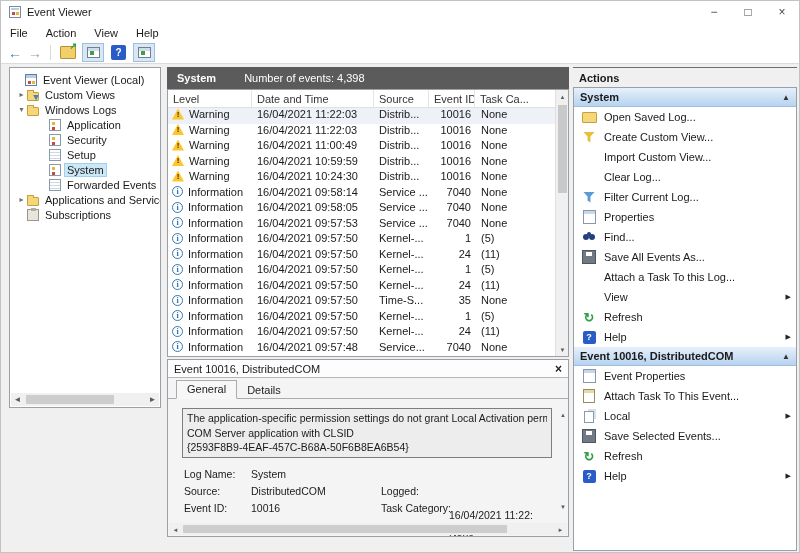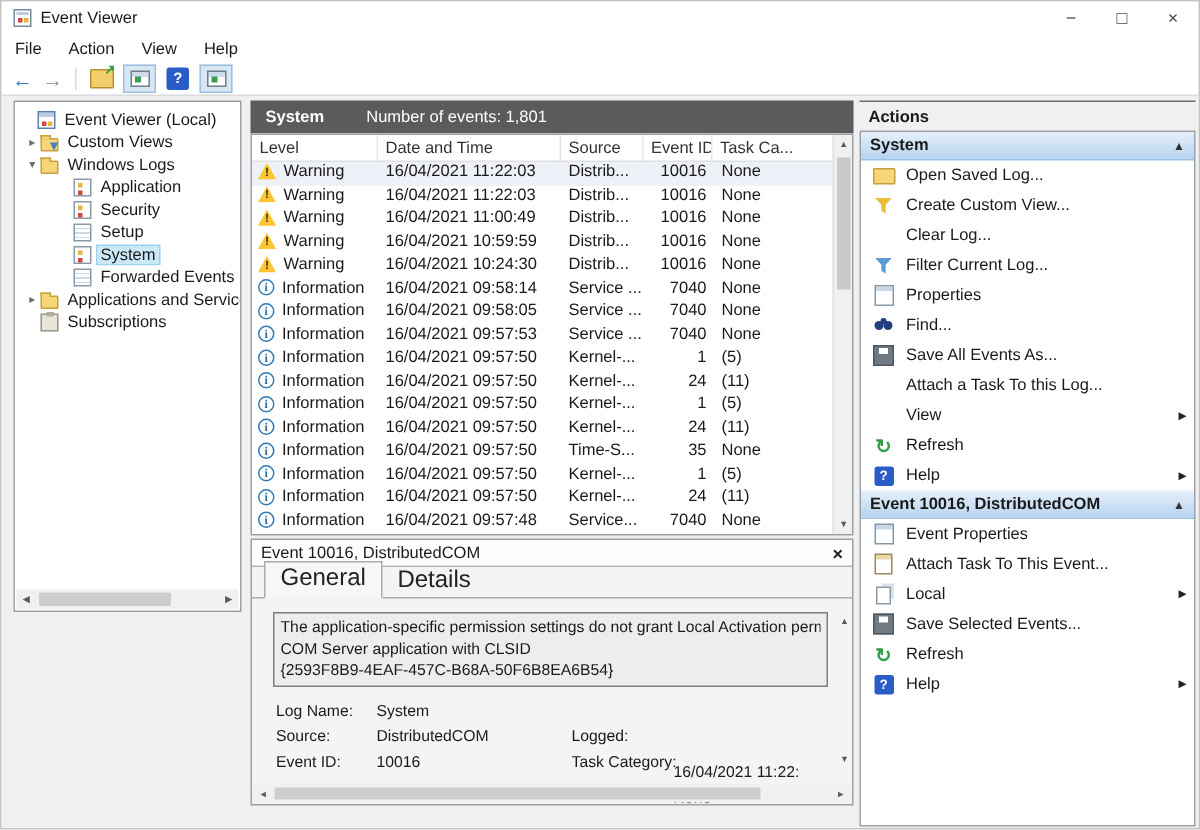--- a/index.html
+++ b/index.html
@@ -92,21 +92,21 @@
   .vscroll .sarrow{left:0;}
   .vscroll .sarrow.bottom{top:auto;bottom:0;}
   .vthumb{position:absolute;left:2px;top:15px;width:9px;height:88px;background:#c9c9c9;}
 
   
   .detail{position:absolute;left:166px;top:295px;width:402px;height:178px;background:#f4f4f4;border:1px solid #9aa0a6;}
   .d-header{height:18px;background:#fdfdfd;border-bottom:1px solid #b5b5b5;display:flex;align-items:center;font-size:11px;}
   .d-header .d-title{margin-left:6px;}
   .d-close{margin-left:auto;margin-right:6px;font-size:12px;font-weight:bold;color:#222;}
   .d-tabs{height:21px;display:flex;align-items:flex-end;padding-left:8px;border-bottom:1px solid #acacac;}
-  .tab{font-size:16px;padding:2px 10px 3px;margin-bottom:-1px;color:#222;}
+  .tab{font-size:11px;padding:2px 10px 3px;margin-bottom:-1px;color:#222;}
   .tab.active{background:#f7f7f7;border:1px solid #acacac;border-bottom:1px solid #f7f7f7;}
   .d-content{position:relative;height:137px;}
   .msgbox{margin:9px 16px 0 14px;height:50px;border:1px solid #7e7e7e;background:#ededed;padding:2px 4px;overflow:hidden;}
   .msgline{font-size:10.5px;line-height:14.5px;white-space:nowrap;overflow:hidden;}
   .d-vhint{position:absolute;right:2px;top:4px;font-size:8px;color:#5a5a5a;}
   .d-vhint2{position:absolute;right:2px;top:96px;font-size:8px;color:#5a5a5a;}
   .fields{margin-top:7px;font-size:10.5px;}
   .frow{display:flex;height:17px;align-items:center;padding-left:16px;white-space:nowrap;}
   .flabel{width:67px;flex:none;}
   .fvalue{width:130px;flex:none;overflow:hidden;}
@@ -242,21 +242,21 @@
         </div>
       <div class="hscroll">
         <span class="sarrow left">◄</span>
         <span class="sthumb" style="left:15px;right:45px;"></span>
         <span class="sarrow right">►</span>
       </div>
     </div>
 
     <div class="mid-header">
       <span class="mh-title">System</span>
-      <span class="mh-count">Number of events: 1,801</span>
+      <span class="mh-count">Number of events: 4,398</span>
     </div>
 
     <div class="evtable">
       <div class="evhead">
 
       <span class="hcell">Level</span>
           <span class="hcell">Date and Time</span>
           <span class="hcell">Source</span>
           <span class="hcell">Event ID</span>
           <span class="hcell">Task Ca...</span>
@@ -502,20 +502,25 @@
             <span class="alabel">Open Saved Log...</span>
             <span class="aarrow"></span>
           </div>
 
           <div class="aitem">
             <span class="ai" data-icon="create-filter-icon"></span>
             <span class="alabel">Create Custom View...</span>
             <span class="aarrow"></span>
           </div>
 
+          <div class="aitem">
+            <span class="ai" data-icon=""></span>
+            <span class="alabel">Import Custom View...</span>
+            <span class="aarrow"></span>
+          </div>
 
           <div class="aitem">
             <span class="ai" data-icon=""></span>
             <span class="alabel">Clear Log...</span>
             <span class="aarrow"></span>
           </div>
 
           <div class="aitem">
             <span class="ai" data-icon="filter-icon"></span>
             <span class="alabel">Filter Current Log...</span>

